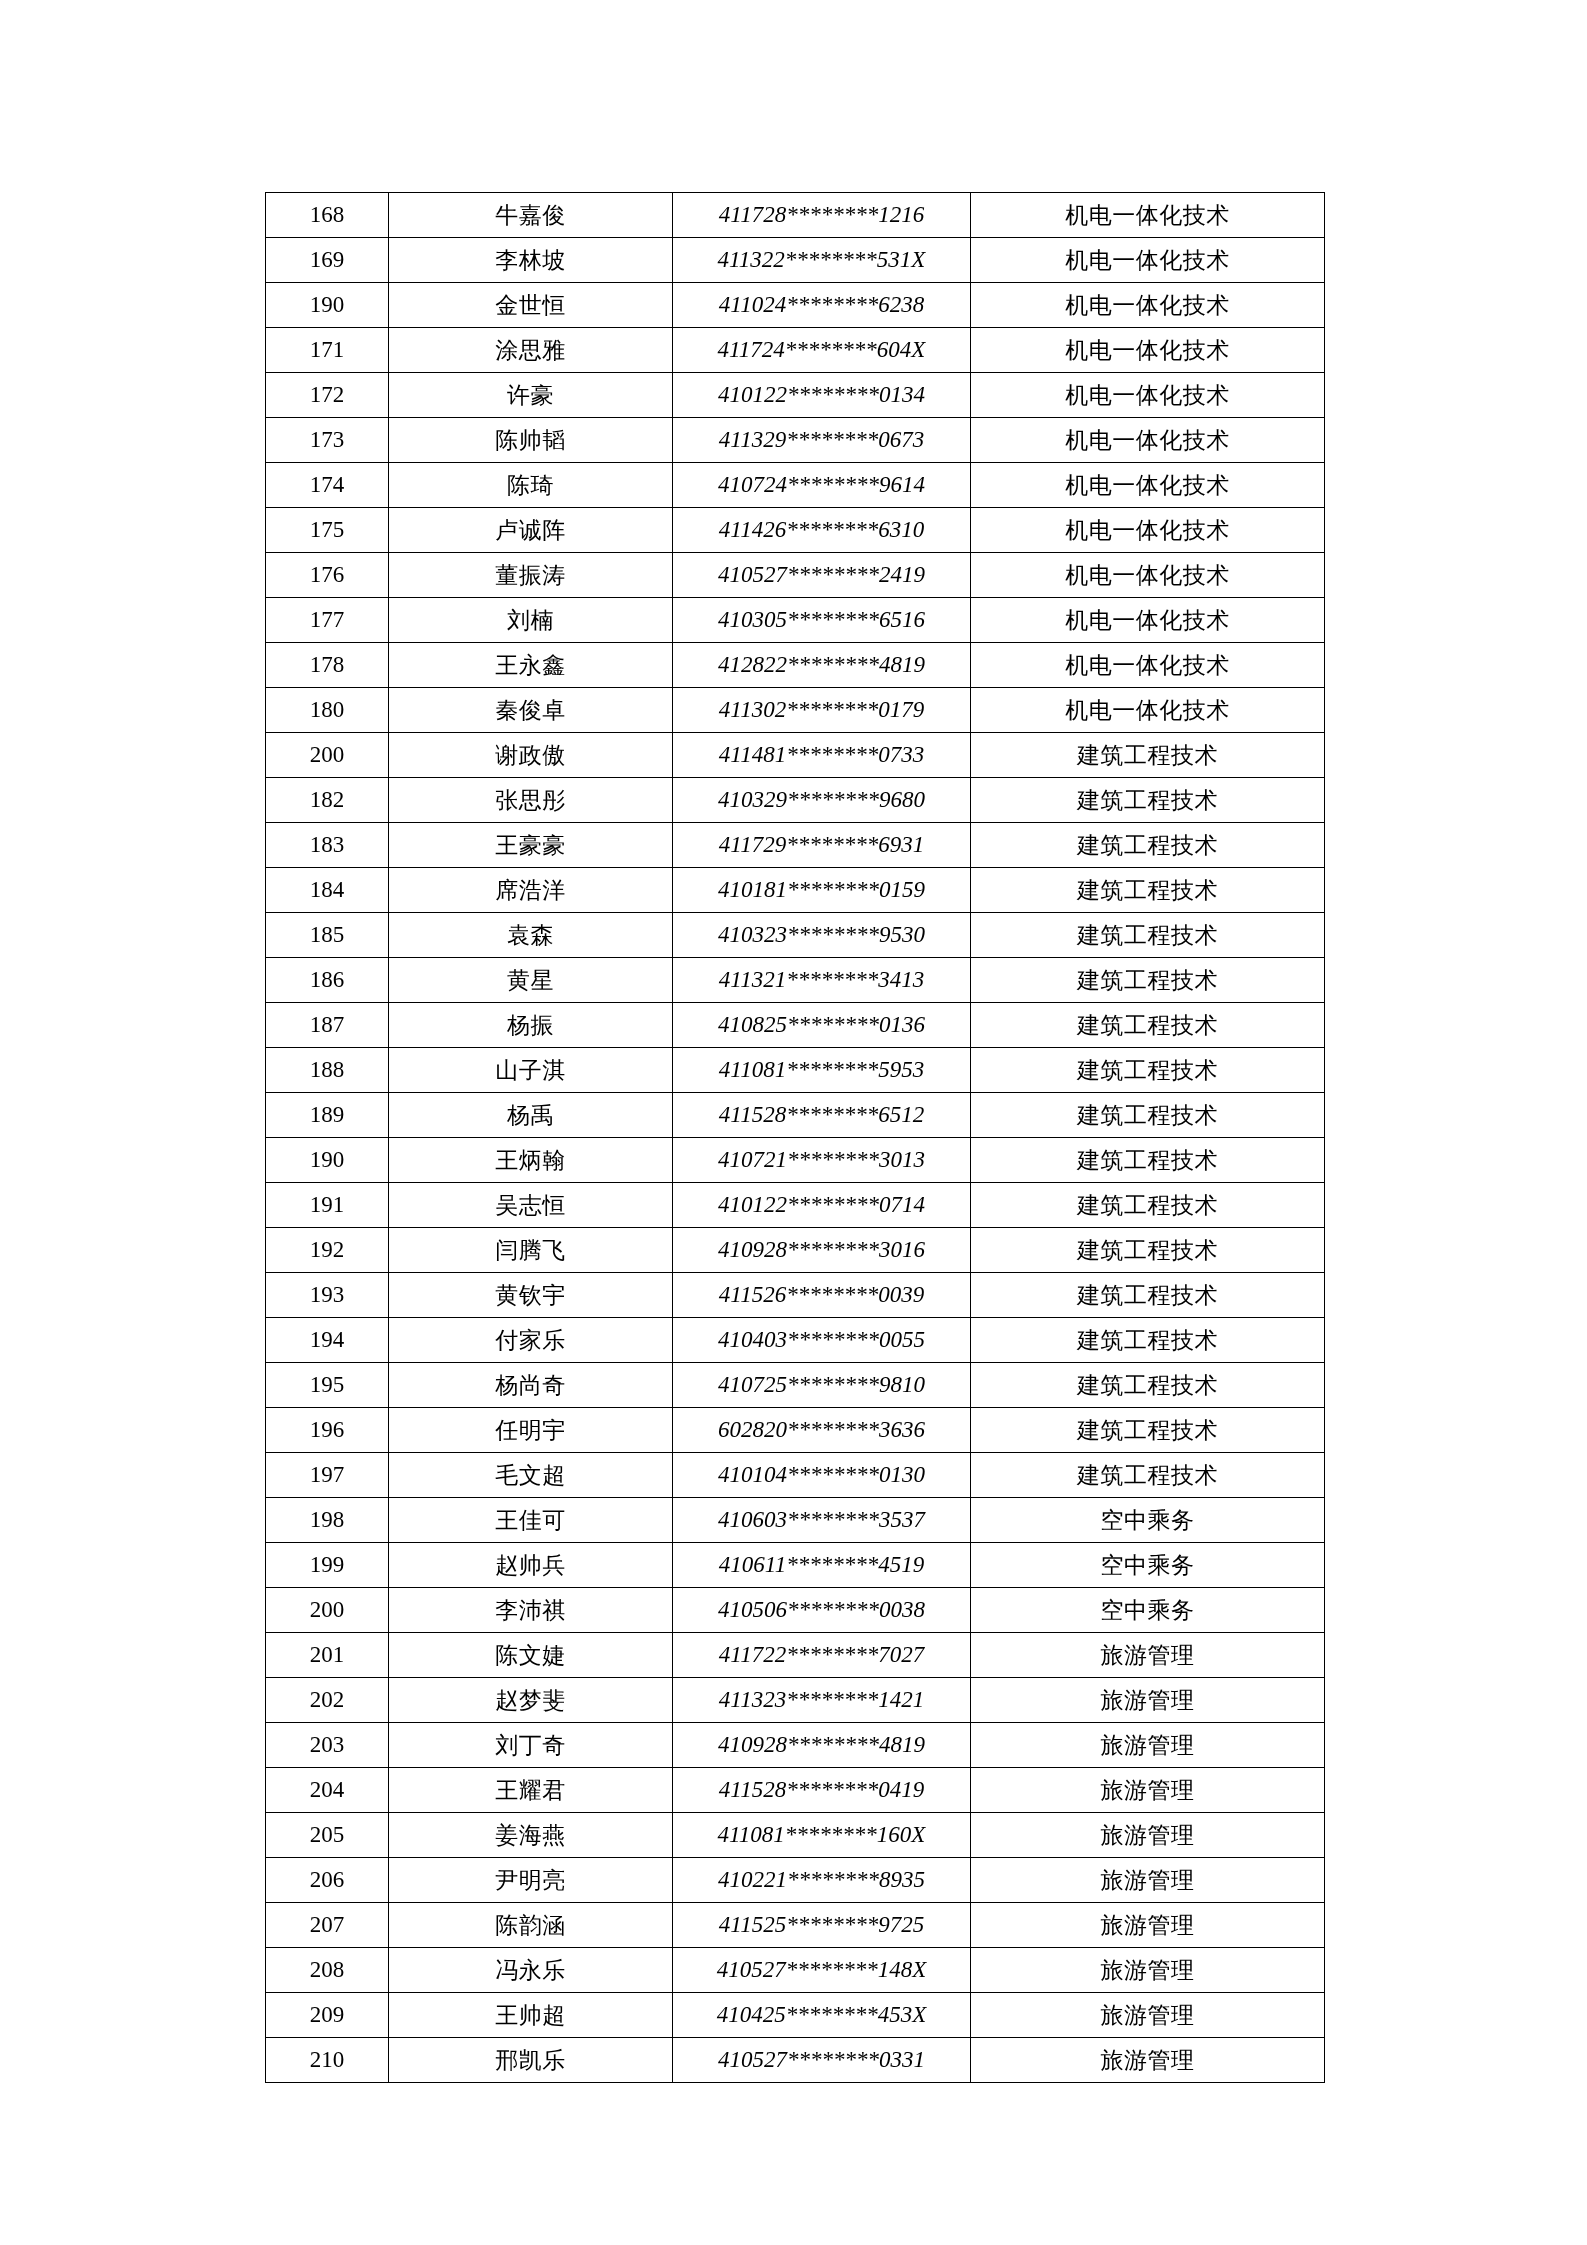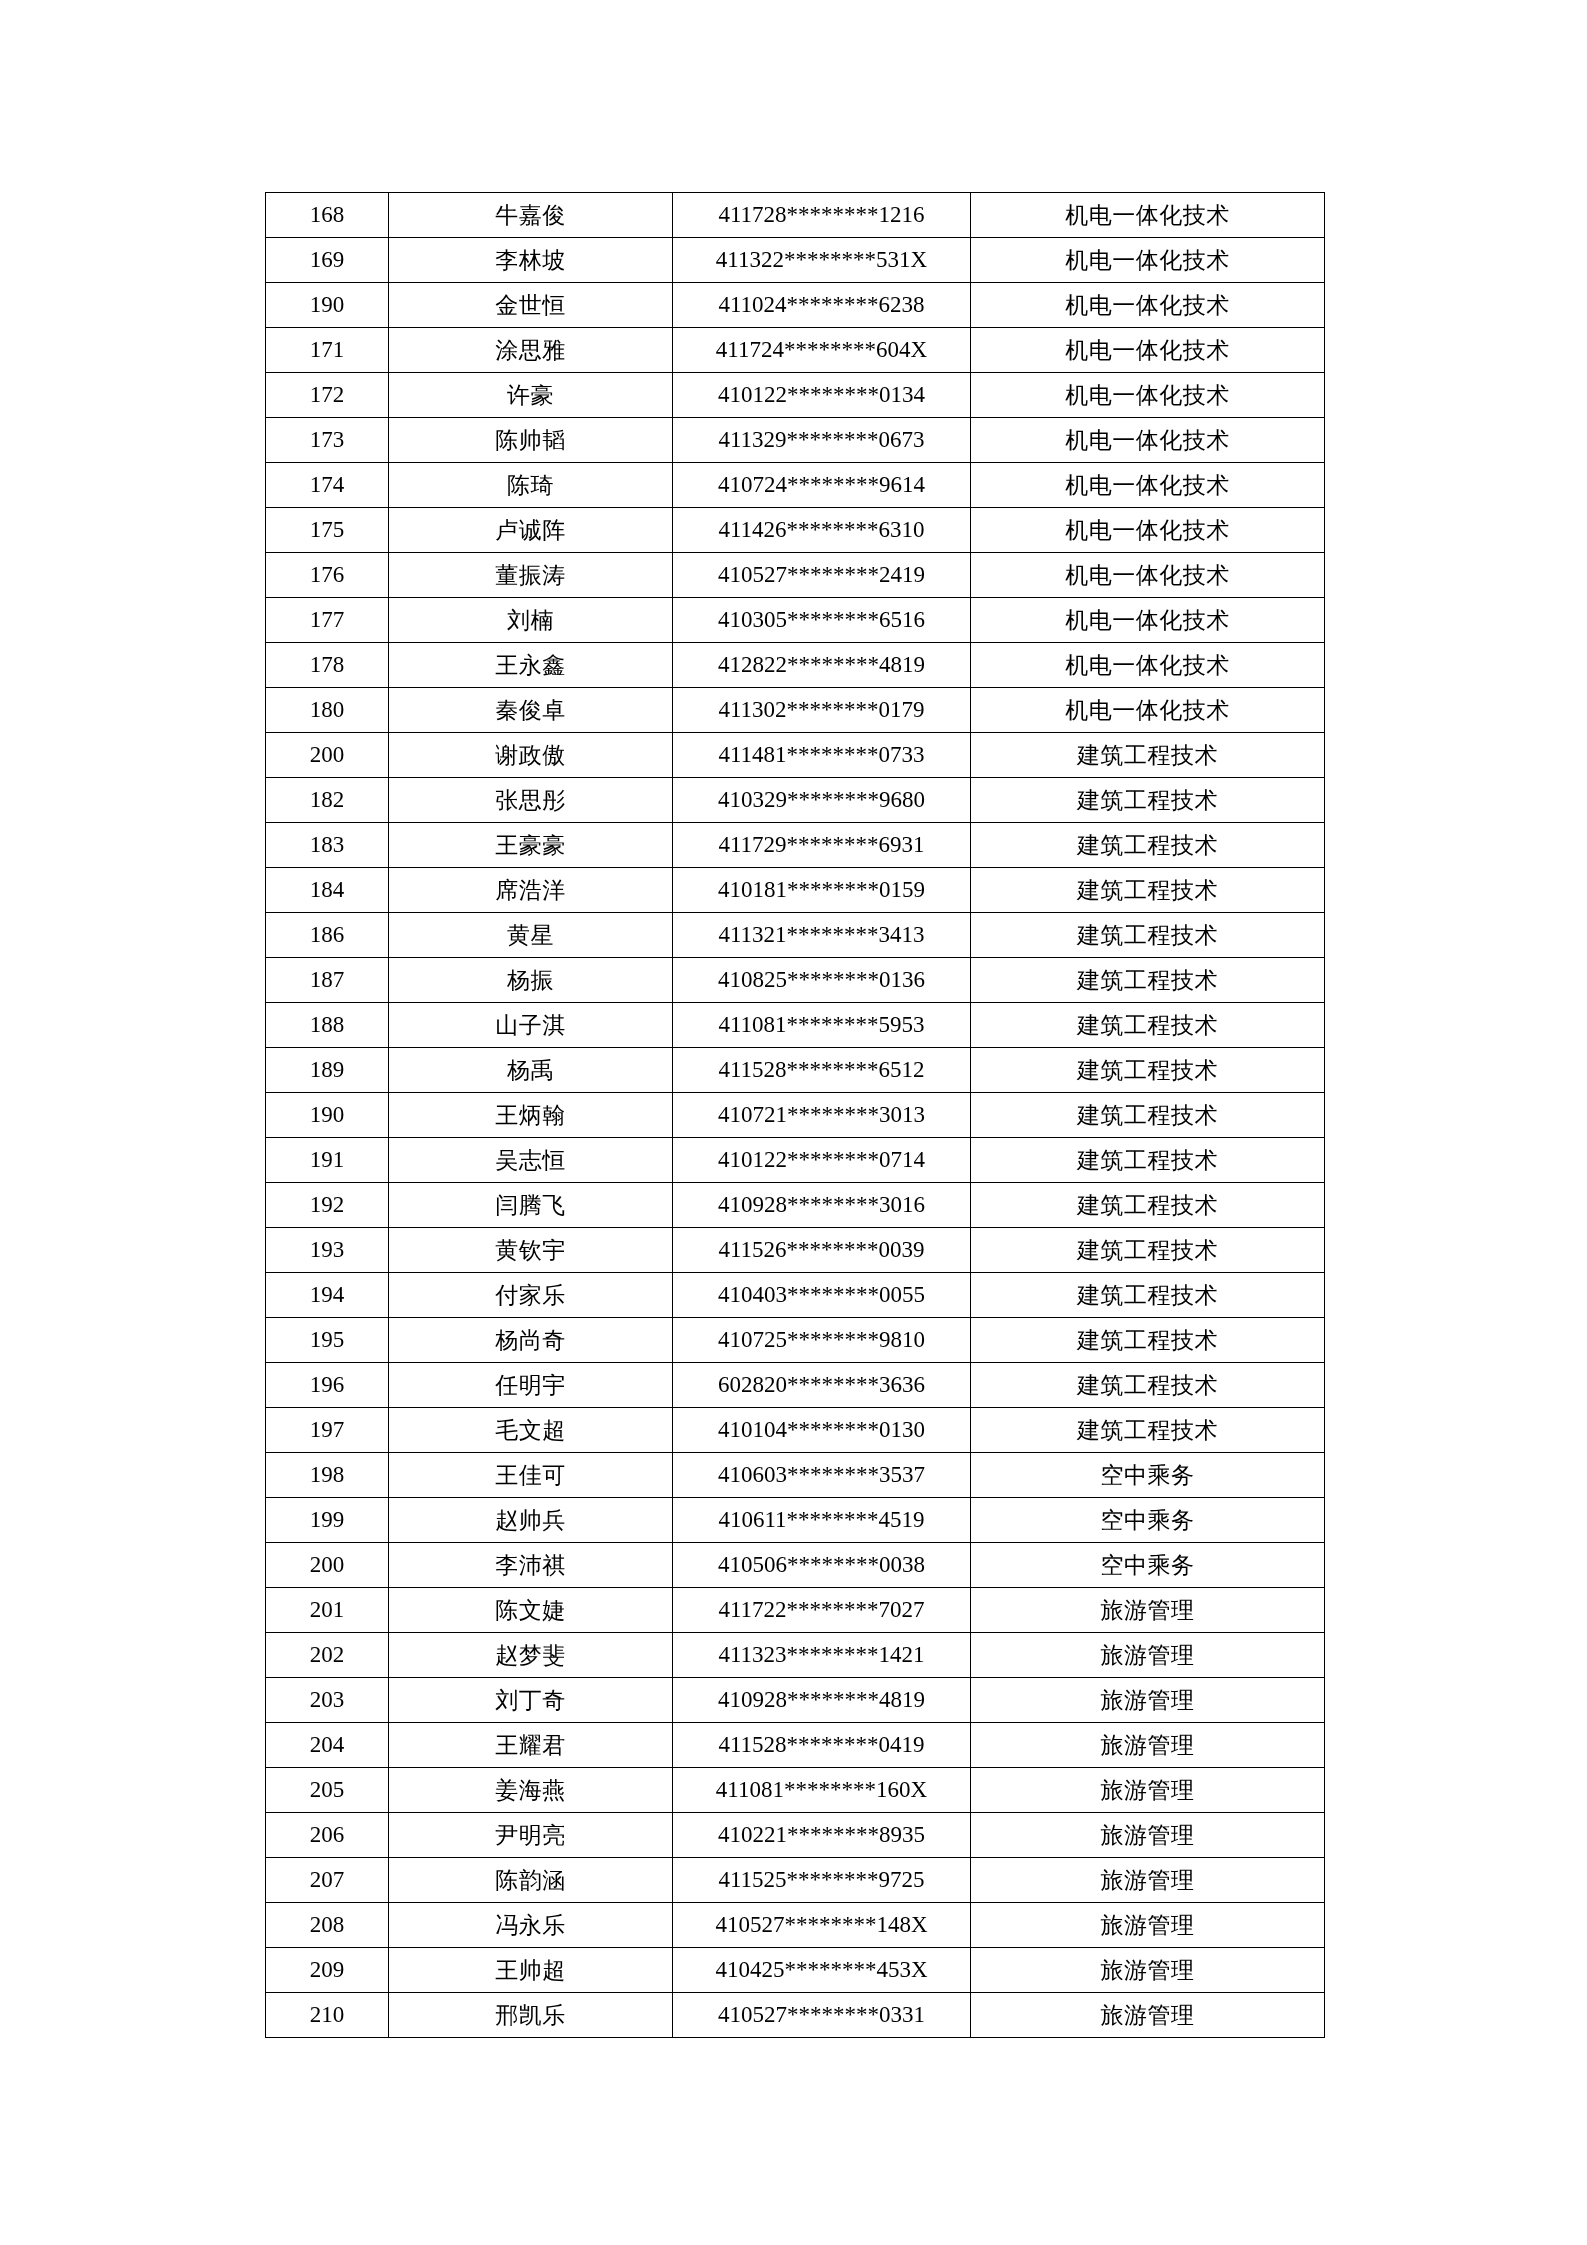--- a/index.html
+++ b/index.html
@@ -36,21 +36,21 @@
     line-height: 44px;
     text-align: center;
     vertical-align: middle;
     padding: 0;
     font-size: 23px;
     white-space: nowrap;
     overflow: hidden;
   }
   td.col-index { width: 122px; }
   td.col-name { width: 283px; }
-  td.col-id { width: 297px; }
+  td.col-id { width: 297px; font-style: italic; }
   td.col-major { width: 353px; }
 
   td.col-index, td.col-id {
     font-family: "Liberation Serif", "DejaVu Serif", serif;
   }
   td.col-name, td.col-major {
     font-family: "DejaVu Sans", "Liberation Sans", sans-serif;
     font-size: 22px;
     letter-spacing: 0.5px;
   }
@@ -156,20 +156,26 @@
             <td class="col-id">411729********6931</td>
             <td class="col-major">建筑工程技术</td>
           </tr>
           <tr>
             <td class="col-index">184</td>
             <td class="col-name">席浩洋</td>
             <td class="col-id">410181********0159</td>
             <td class="col-major">建筑工程技术</td>
           </tr>
           <tr>
+            <td class="col-index">185</td>
+            <td class="col-name">袁森</td>
+            <td class="col-id">410323********9530</td>
+            <td class="col-major">建筑工程技术</td>
+          </tr>
+          <tr>
             <td class="col-index">186</td>
             <td class="col-name">黄星</td>
             <td class="col-id">411321********3413</td>
             <td class="col-major">建筑工程技术</td>
           </tr>
           <tr>
             <td class="col-index">187</td>
             <td class="col-name">杨振</td>
             <td class="col-id">410825********0136</td>
             <td class="col-major">建筑工程技术</td>

